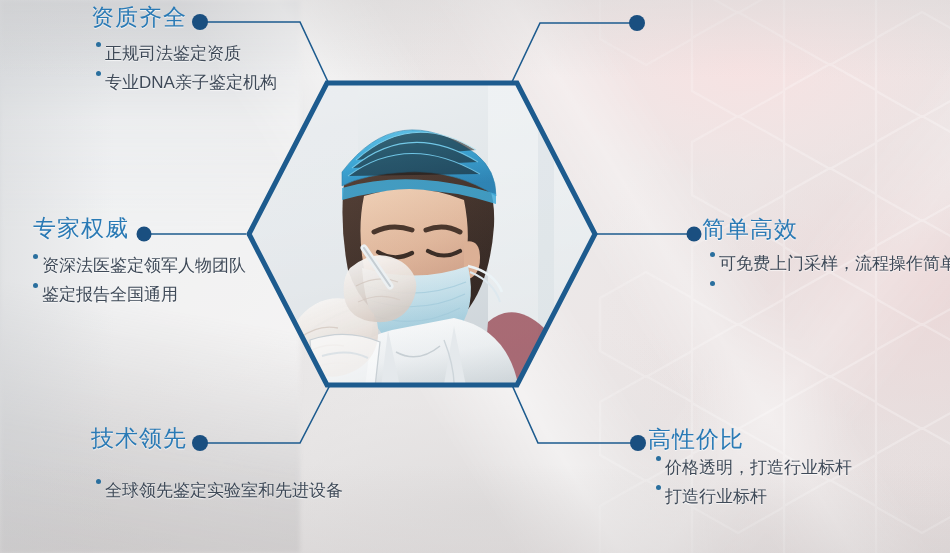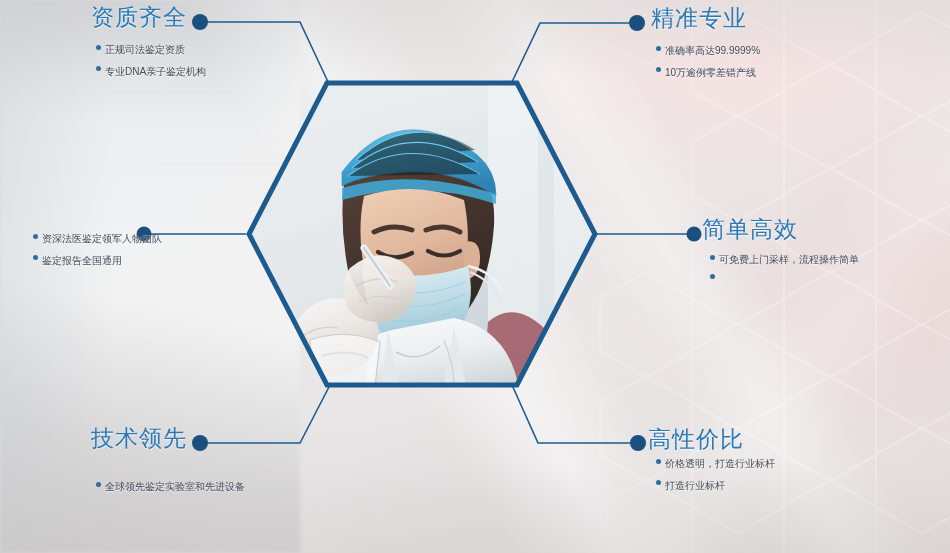--- a/index.html
+++ b/index.html
@@ -78,23 +78,23 @@
     color: #2a7ab5;
     font-size: 23px;
     line-height: 1;
     white-space: nowrap;
     letter-spacing: 1px;
     text-shadow: 0 1px 1px rgba(255,255,255,0.8);
   }
   .bullets { margin-top: 14px; }
   .bullet {
     display: flex;
-    align-items: center;
+    align-items: flex-start;
     color: #3f4a58;
-    font-size: 10px;
+    font-size: 17px;
     line-height: 1.05;
     white-space: nowrap;
     margin-bottom: 11px;
     text-shadow: 0 1px 1px rgba(255,255,255,0.75);
   }
   .bullet:last-child { margin-bottom: 0; }
   .dot-small {
     width: 5px; height: 5px;
     border-radius: 50%;
     background: #2a6f9e;
@@ -309,35 +309,23 @@
         <span class="dot-small"></span>
         <span>正规司法鉴定资质</span>
       </div>
       <div class="bullet">
         <span class="dot-small"></span>
         <span>专业DNA亲子鉴定机构</span>
       </div>
     </div>
   </div>
 
-  <div class="callout right" id="c-precision">
-    <div class="headline">精准专业</div>
-    <div class="bullets">
-      <div class="bullet">
-        <span class="dot-small"></span>
-        <span>准确率高达99.9999%</span>
-      </div>
-      <div class="bullet">
-        <span class="dot-small"></span>
-        <span>10万逾例零差错产线</span>
-      </div>
-    </div>
-  </div>
 
   <div class="callout left" id="c-expert">
+    <div class="headline">专家权威</div>
     <div class="bullets">
       <div class="bullet">
         <span class="dot-small"></span>
         <span>资深法医鉴定领军人物团队</span>
       </div>
       <div class="bullet">
         <span class="dot-small"></span>
         <span>鉴定报告全国通用</span>
       </div>
     </div>

